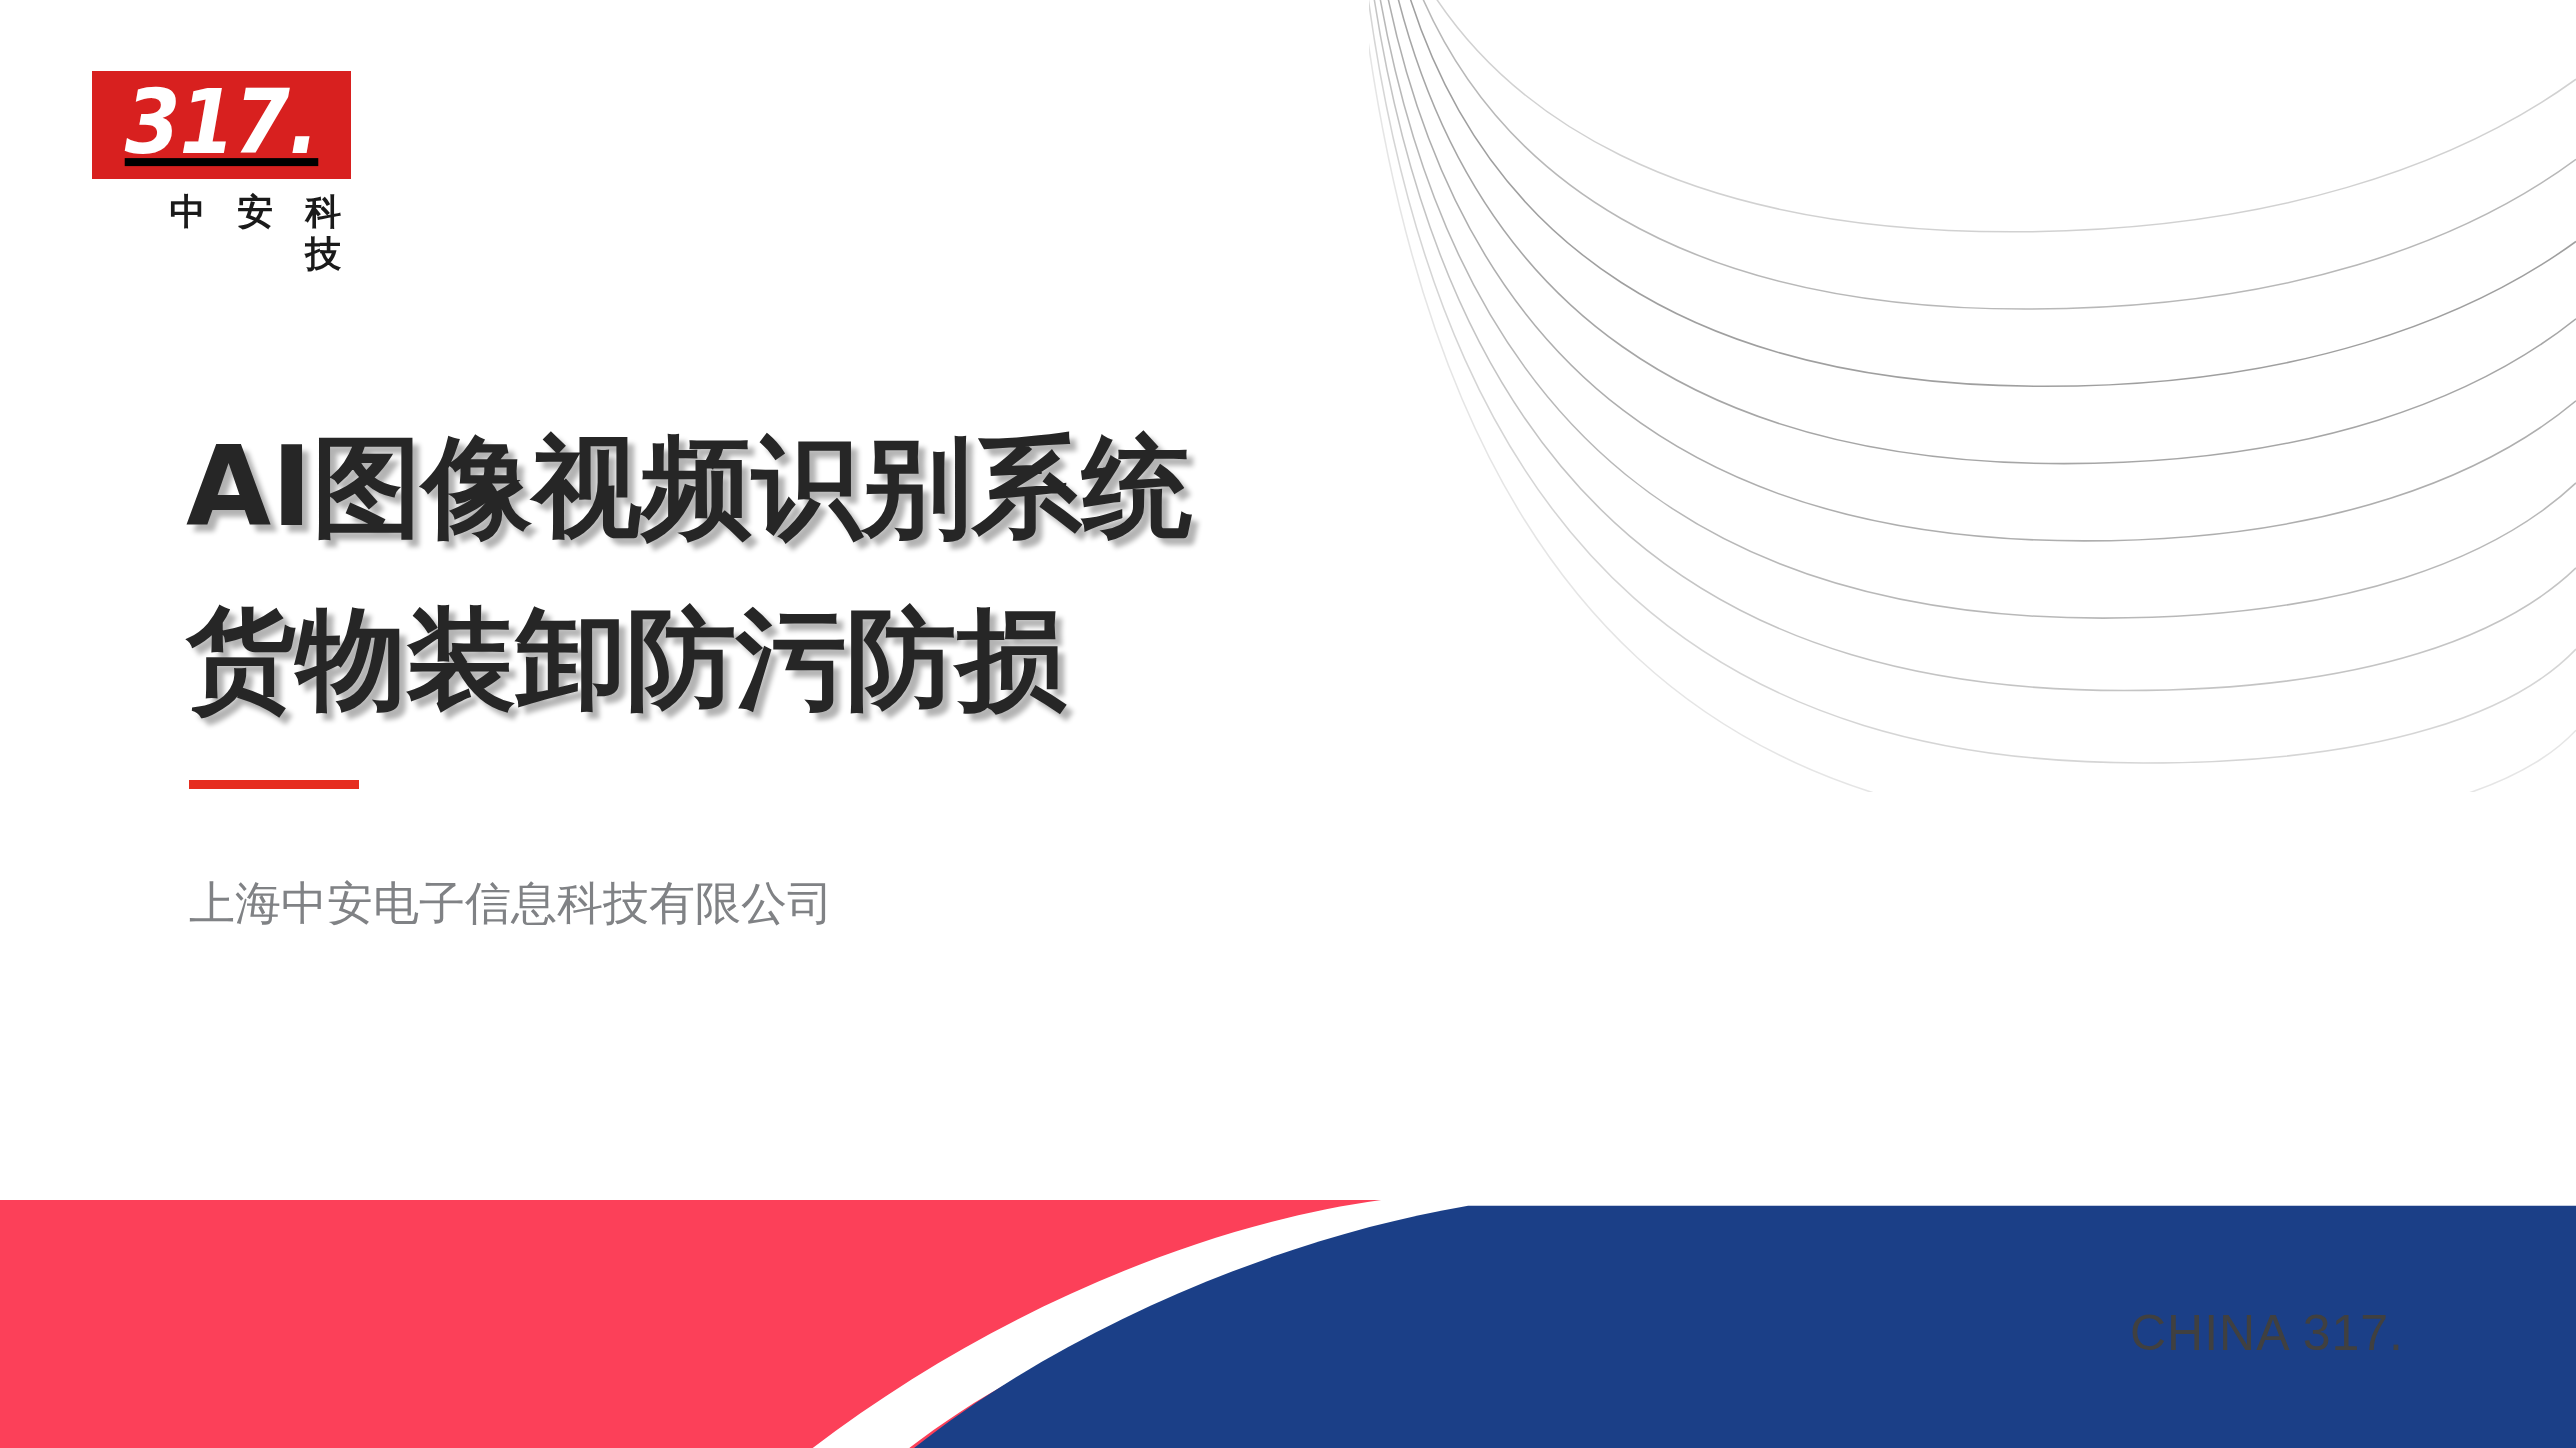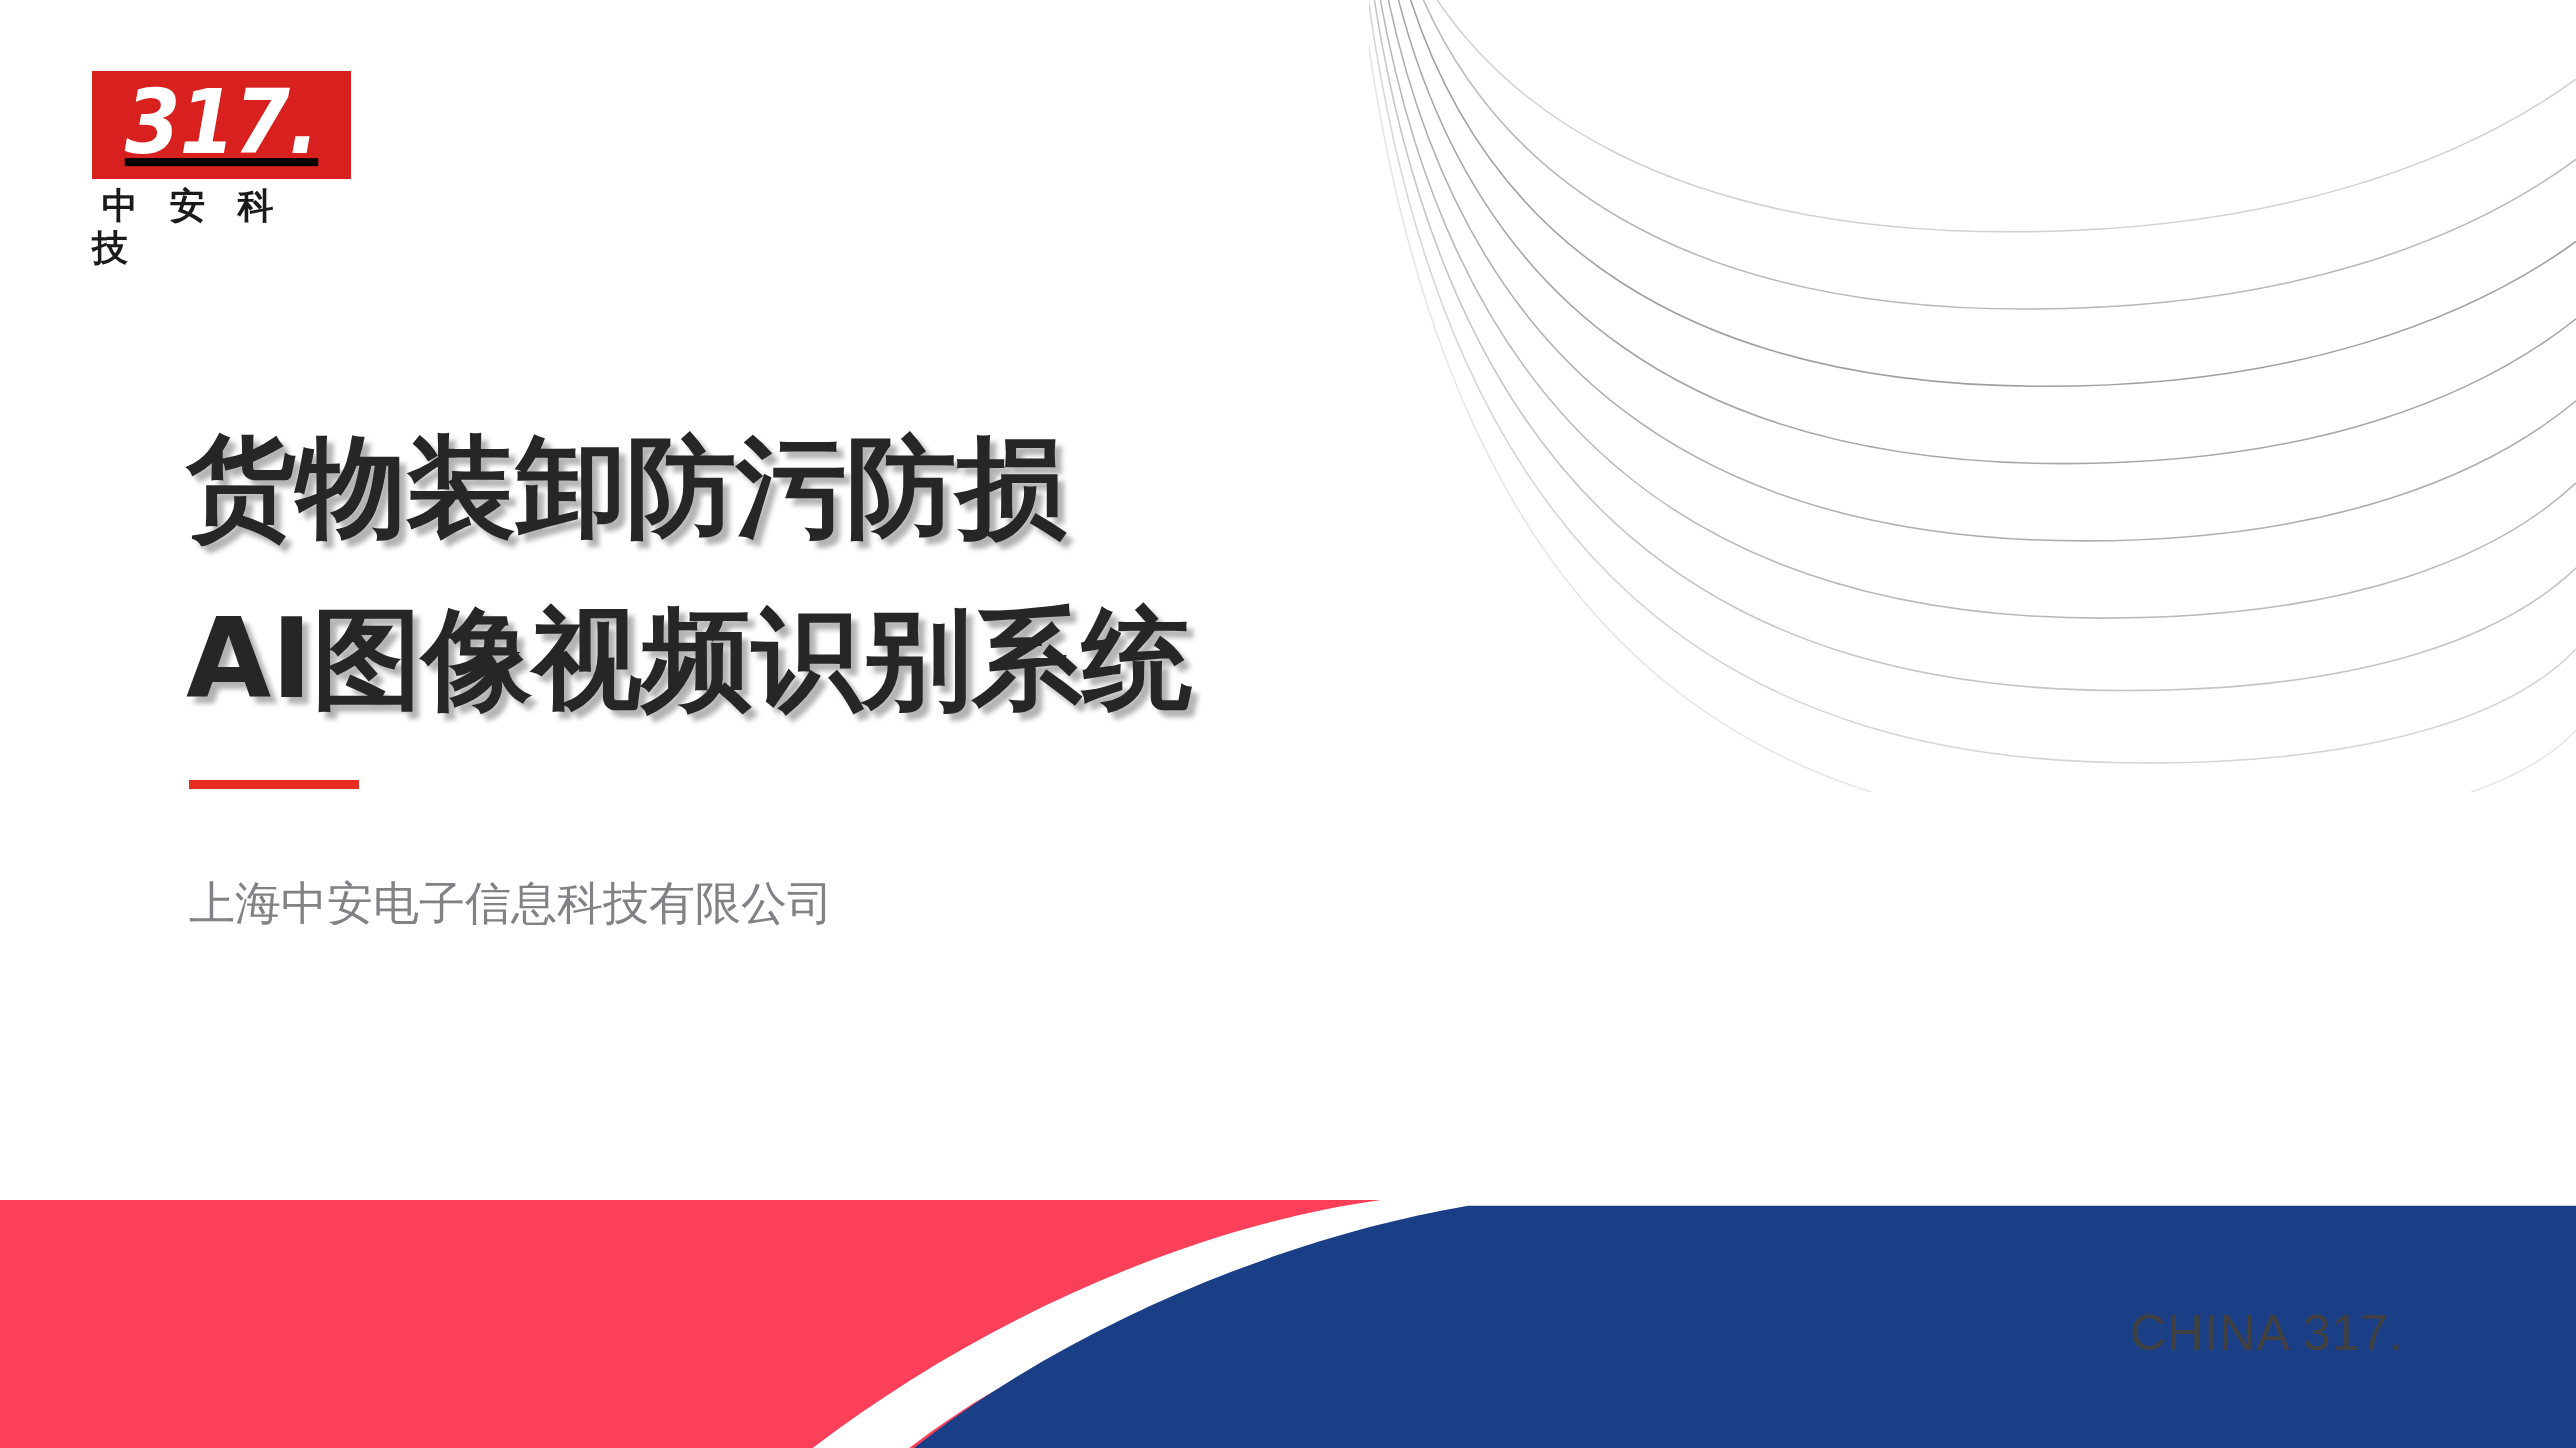--- a/index.html
+++ b/index.html
@@ -52,23 +52,23 @@
     font-family: "DejaVu Sans", "Liberation Sans", sans-serif;
     font-weight: 700;
     font-size: 89px;
     line-height: 89px;
     letter-spacing: -1px;
     transform: translateY(-2.9px);
     font-style: italic;
     font-stretch: condensed;
   }
   .logo-sub {
-    margin-top: 6px;
+    margin-top: 12px;
     width: 259px;
-    text-align: left;
+    text-align: right;
     color: #1a1a1a;
     font-size: 36px;
     font-weight: 700;
     letter-spacing: 9.7px;
     text-indent: 9.7px;
     line-height: 42px;
     font-family: "DejaVu Sans", "Liberation Sans", sans-serif;
   }
 
   
@@ -155,22 +155,22 @@
   </svg>
 
   <div class="logo">
     <div class="logo-mark">
       <span class="logo-mark-text">317.</span>
     </div>
     <div class="logo-sub">中 安 科 技</div>
   </div>
 
   <div class="headline">
+    <div class="headline-line">AI图像视频识别系统</div>
     <div class="headline-line">货物装卸防污防损</div>
-    <div class="headline-line">AI图像视频识别系统</div>
   </div>
 
   <div class="rule"></div>
 
   <div class="subtitle">上海中安电子信息科技有限公司</div>
 
   <div class="footer">
     <svg class="footer-svg" viewBox="0 0 2667 258" preserveAspectRatio="none" xmlns="http://www.w3.org/2000/svg">
       <rect x="0" y="0" width="2667" height="258" fill="#fc4059"></rect>
       <path d="M 2667 0 L 1430 0 C 1240 26, 1020 120, 840 258 L 940 258 C 1140 106, 1380 18, 2667 12 Z" fill="#ffffff"></path>

